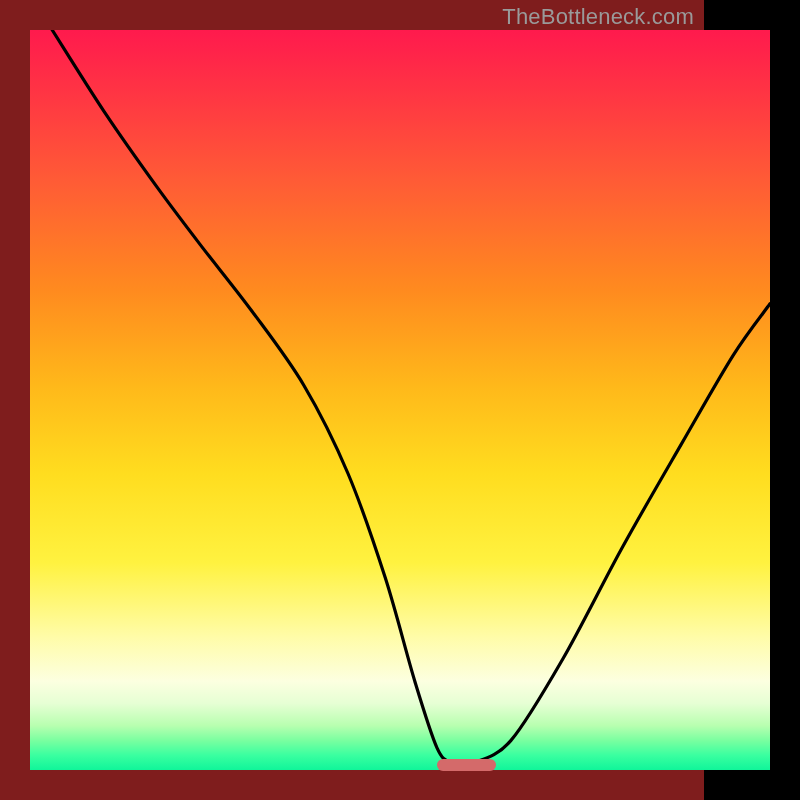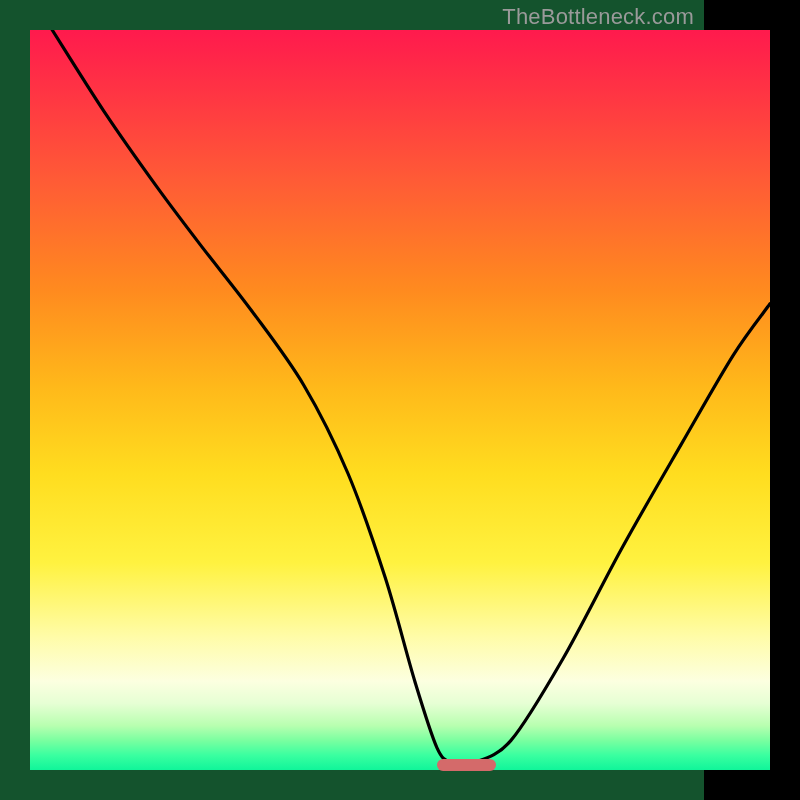--- a/index.html
+++ b/index.html
@@ -10,21 +10,21 @@
     background: #000;
     overflow: hidden;
     font-family: Arial, Helvetica, sans-serif;
   }
   .frame {
     position: absolute;
     top: 0;
     left: 0;
     width: 704px;
     height: 800px;
-    background: #14532d;
+    background: #7f1d1d;
   }
   .plot-area {
     position: absolute;
     top: 30px;
     left: 30px;
     width: 740px;
     height: 740px;
     background: linear-gradient(
       to bottom,
       #ff1a4d 0%,

